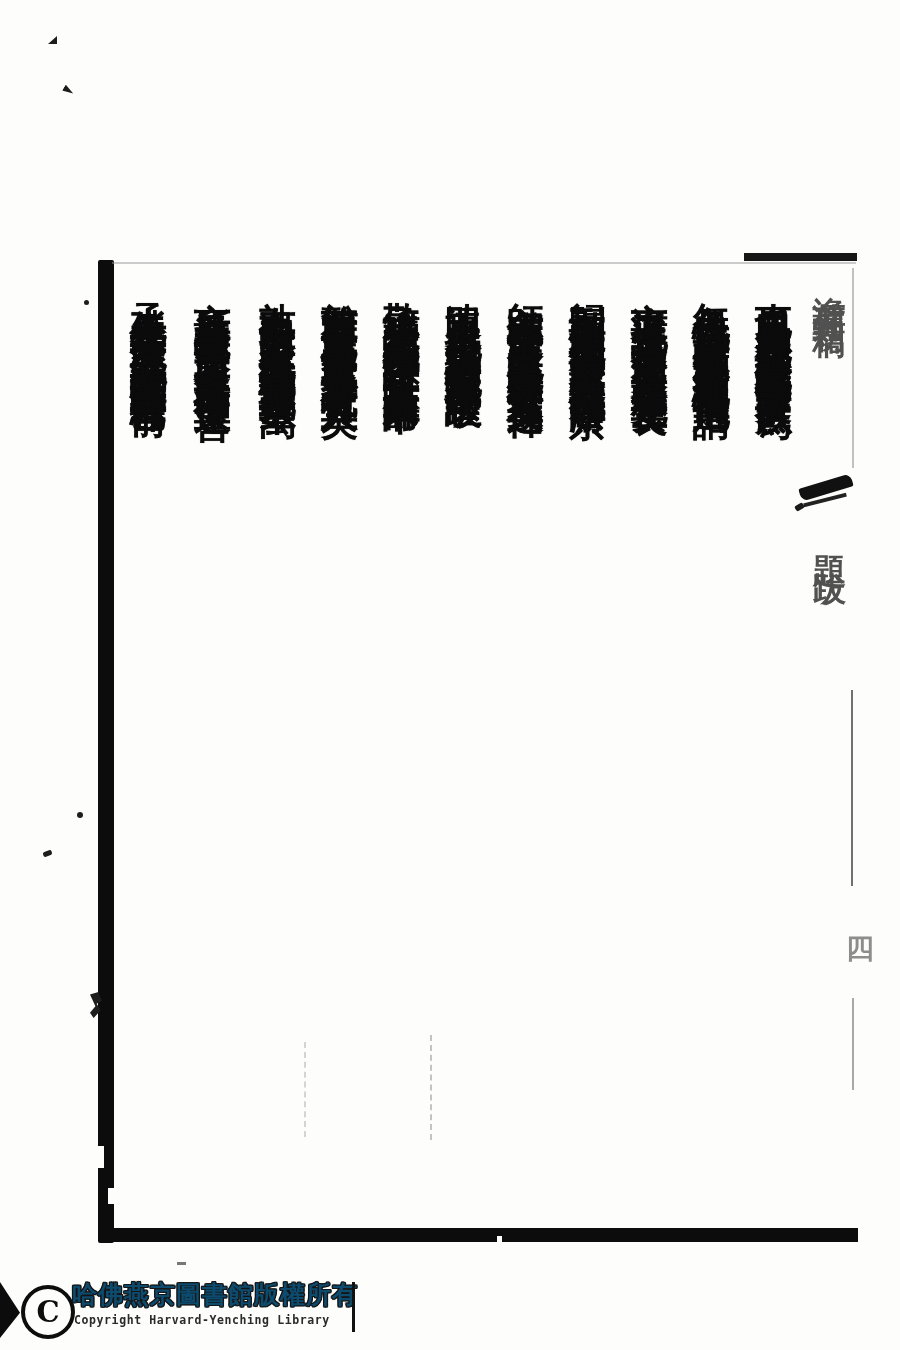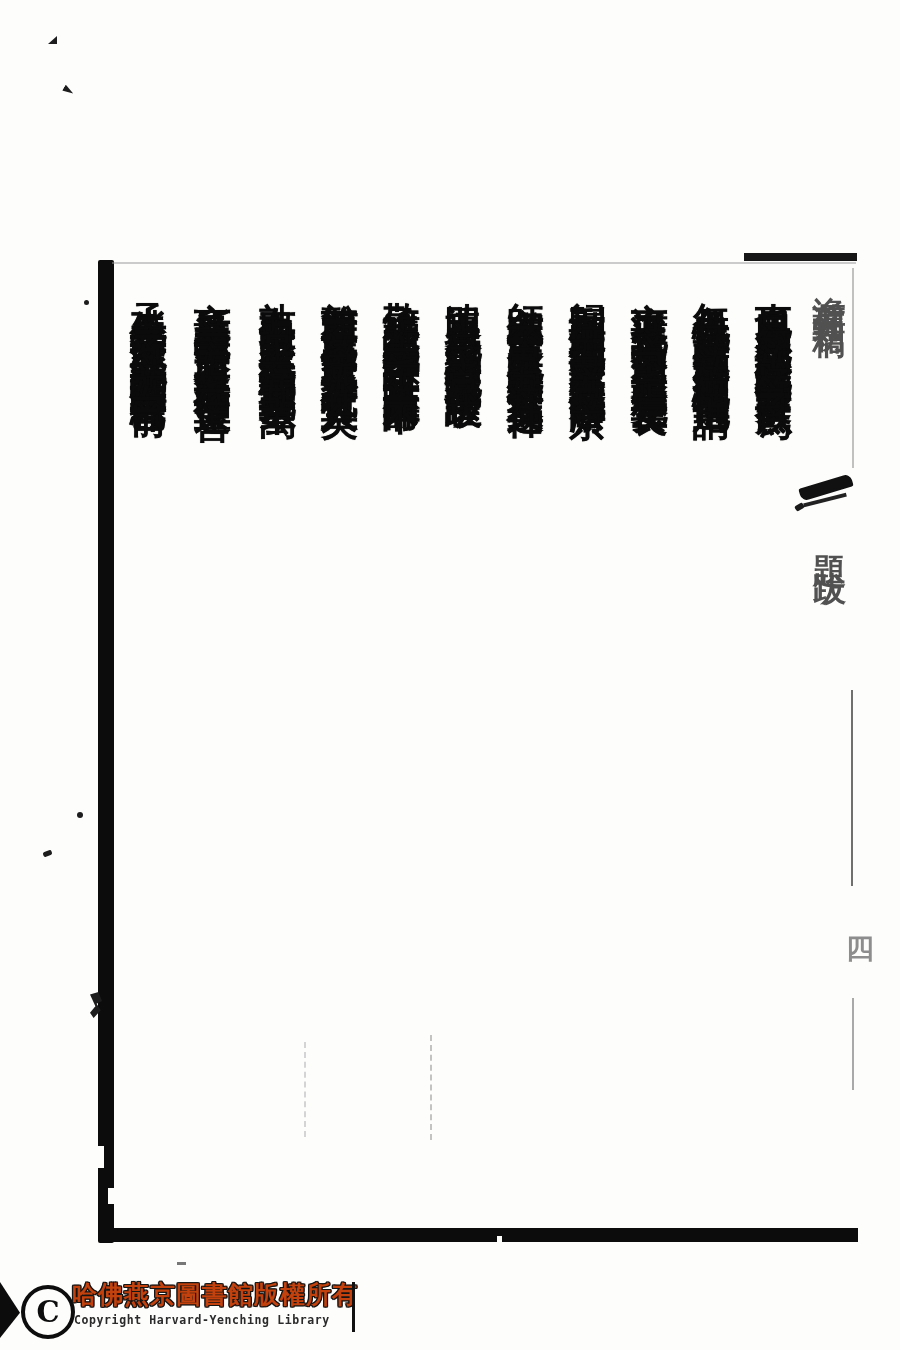--- a/index.html
+++ b/index.html
@@ -49,21 +49,21 @@
   .sp5{left:43px;top:851px;width:9px;height:5px;transform:rotate(-20deg);border-radius:2px;}
   .sp6{left:90px;top:992px;width:12px;height:26px;clip-path:polygon(0 10%,70% 0,100% 35%,55% 45%,90% 70%,30% 100%,0 80%,45% 55%);}
   .sp7{left:177px;top:1262px;width:9px;height:3px;background:#777;}
   .corner-wedge{position:absolute;left:0px;top:1282px;width:20px;height:56px;background:#0c0c0c;
           clip-path:polygon(0 0,100% 55%,0 100%);}
   
   .cc{position:absolute;left:21px;top:1285px;width:46px;height:46px;border:4px solid #0d0d0d;
       border-radius:50%;display:flex;align-items:center;justify-content:center;
       font-family:"DejaVu Serif",serif;font-size:29px;font-weight:700;color:#0d0d0d;}
   .stamp-cn{position:absolute;left:72px;top:1278px;font-size:25px;font-weight:700;
-      letter-spacing:1px;color:#c2410c;white-space:nowrap;
+      letter-spacing:1px;color:#0c4a6e;white-space:nowrap;
       text-shadow:1.2px 0 #161616,-1.2px 0 #161616,0 1.2px #161616,0 -1.2px #161616,
                   1px 1px #161616,-1px -1px #161616,1px -1px #161616,-1px 1px #161616;
       filter:blur(.3px);}
   .stamp-en{position:absolute;left:74px;top:1313px;font-family:"DejaVu Sans Mono",monospace;
       font-size:11.5px;font-weight:700;letter-spacing:.6px;color:#2b2b2b;filter:blur(.3px);text-align:right;}
   .stamp-rule{position:absolute;left:352px;top:1282px;width:3px;height:50px;background:#111;}
 </style>
 </head>
 <body>
 

